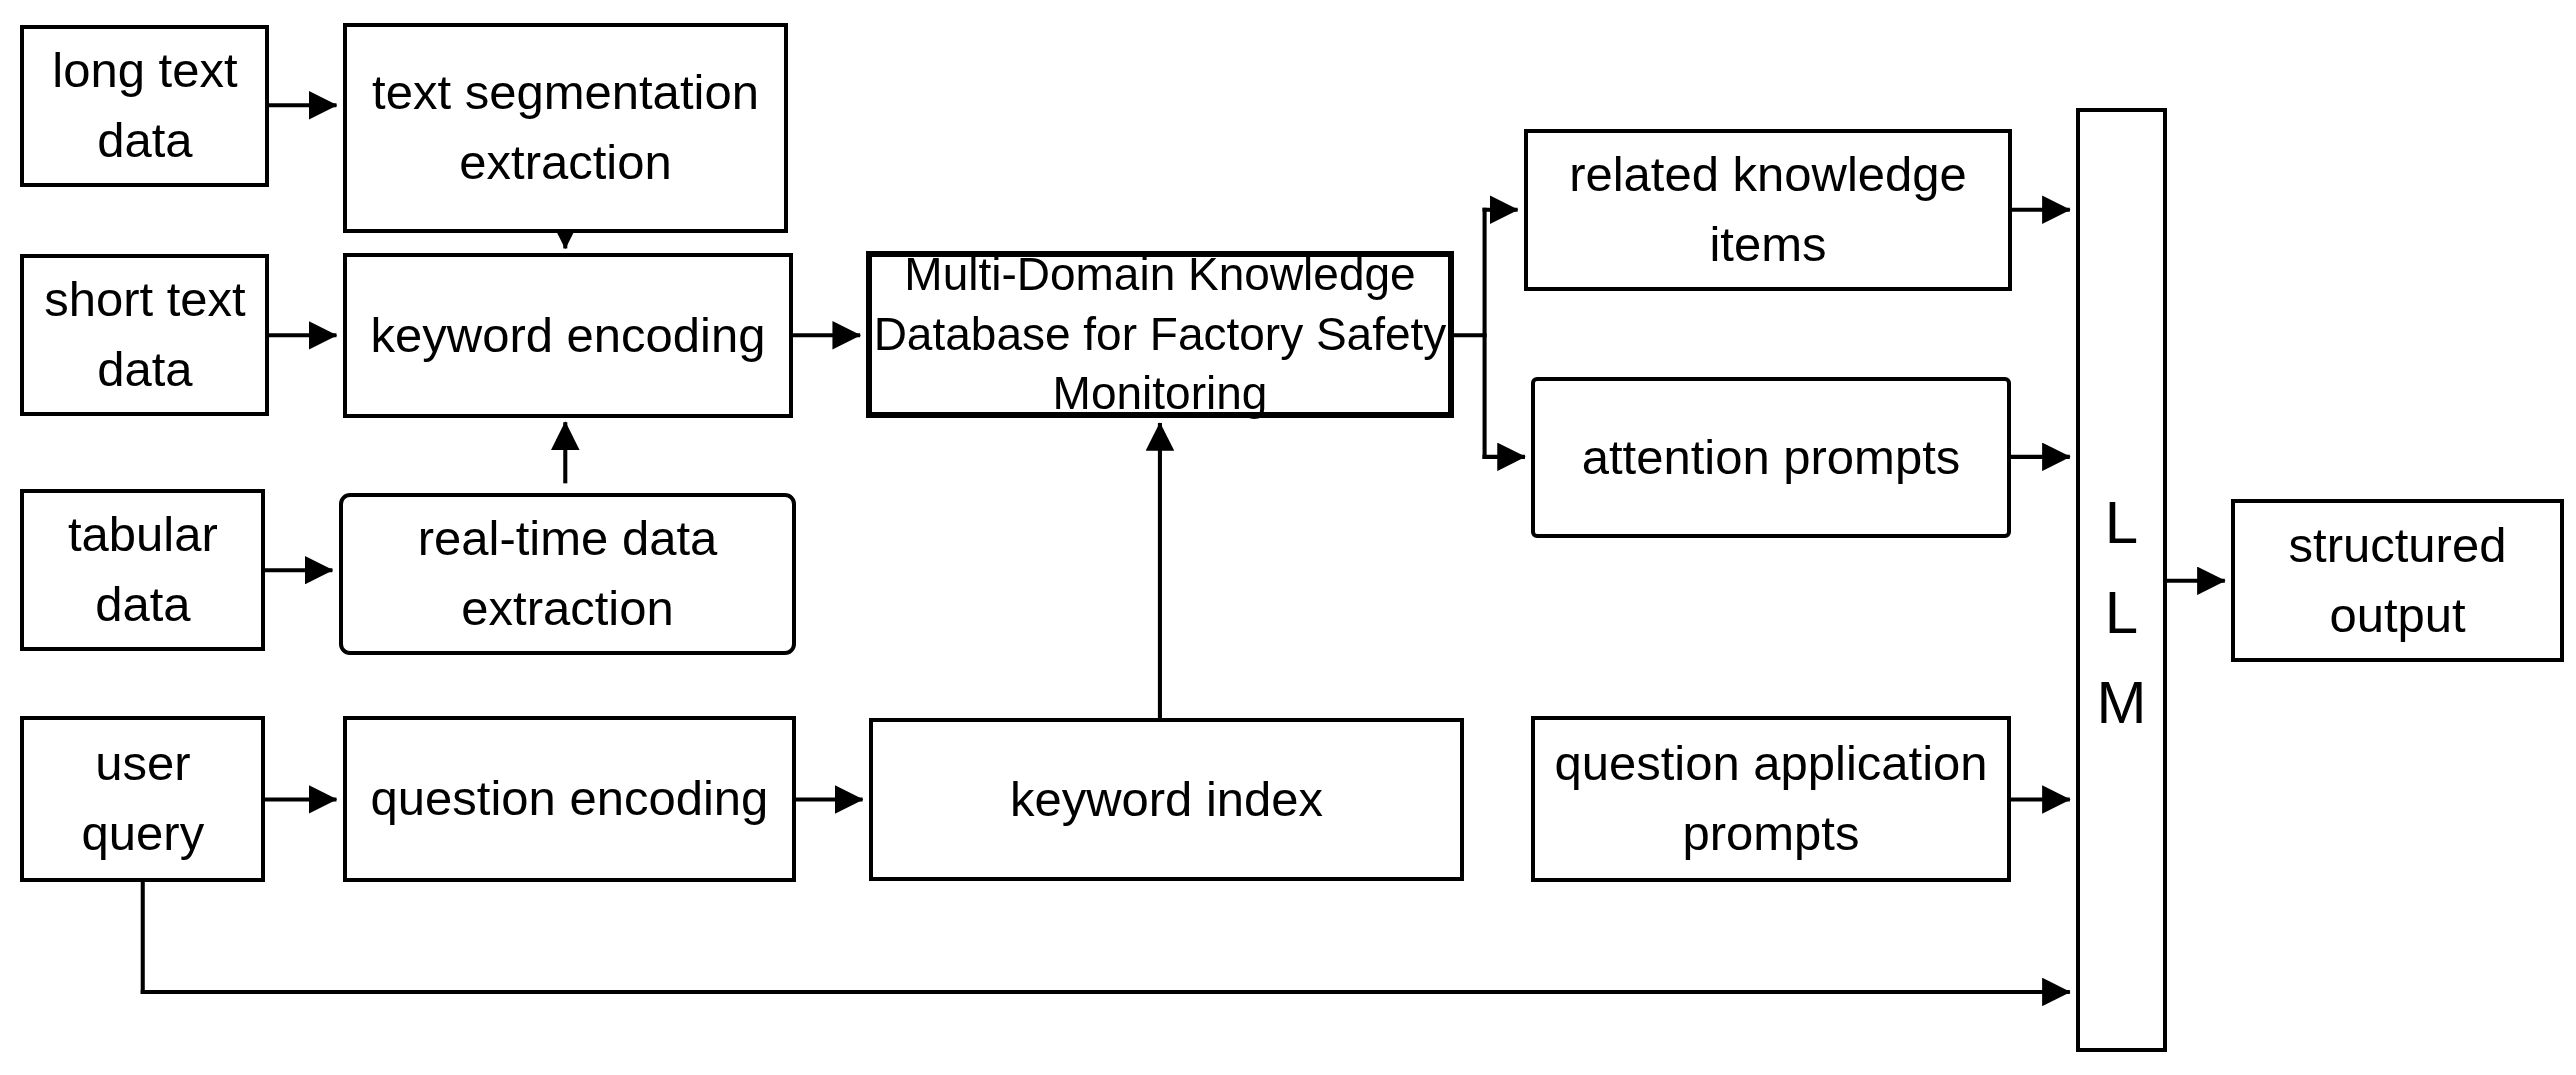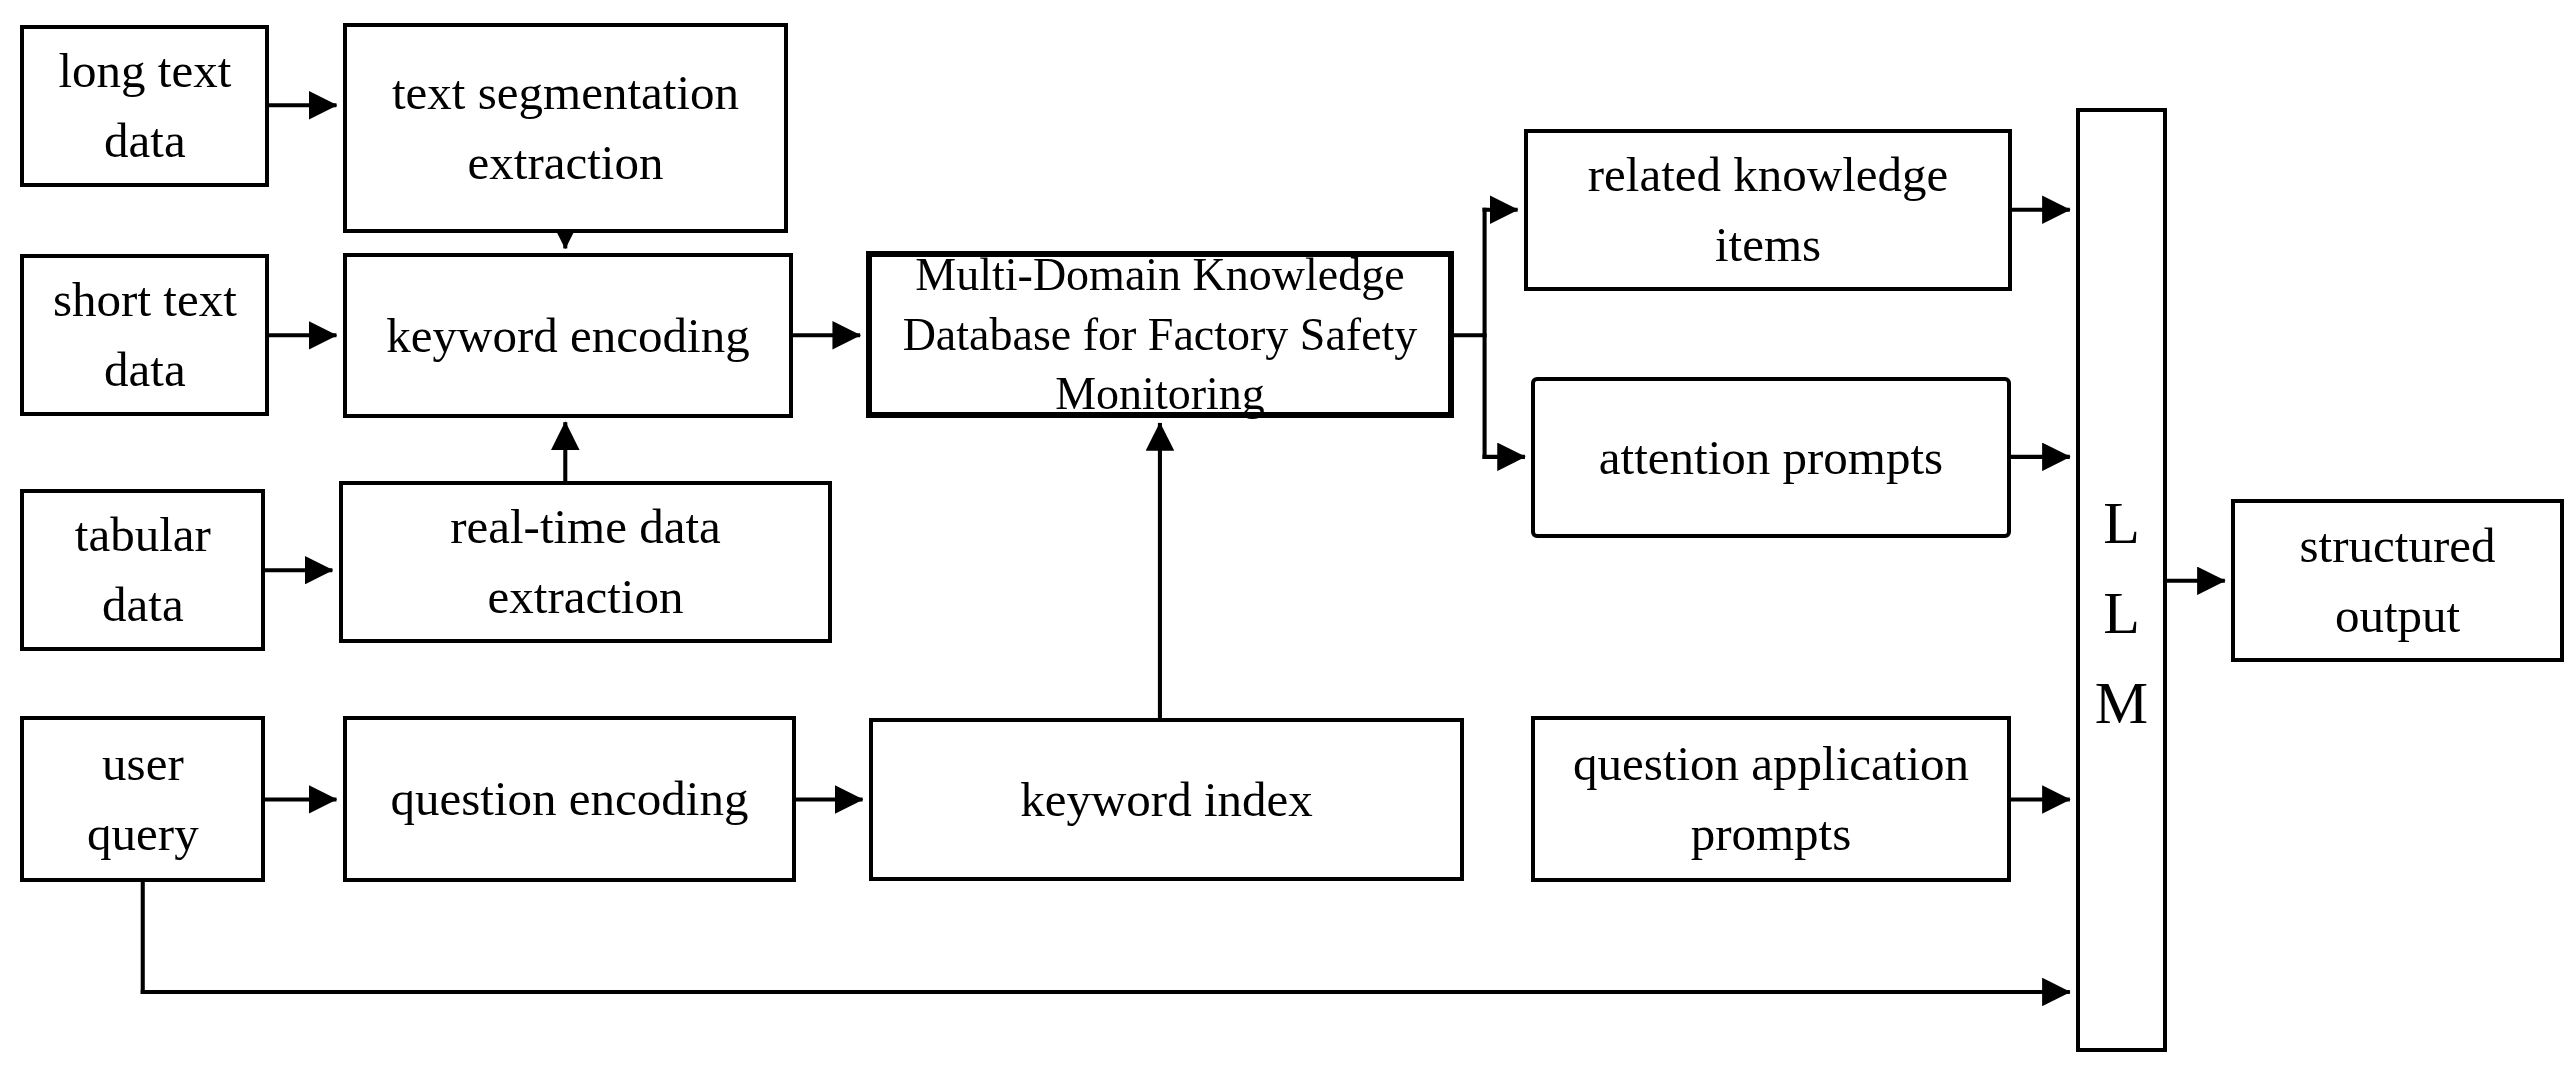--- a/index.html
+++ b/index.html
@@ -5,21 +5,21 @@
   html, body {
     margin: 0;
     padding: 0;
     background: #ffffff;
   }
   #canvas {
     position: relative;
     width: 2576px;
     height: 1076px;
     background: #ffffff;
-    font-family: Liberation Serif, serif;
+    font-family: Liberation Sans, sans-serif;
     color: #000000;
     overflow: hidden;
   }
   #connectors {
     position: absolute;
     left: 0; top: 0;
     width: 2576px;
     height: 1076px;
     z-index: 1;
   }
@@ -108,21 +108,21 @@
 
   <div class="node" style="left:343px;  top:253px; width:450px; height:165px;">
     <span class="label">keyword encoding</span>
   </div>
 
   <div class="node" style="left:20.4px;   top:489px; width:245px; height:162px;">
     <span class="label">tabular
 data</span>
   </div>
 
-  <div class="node" style="left:339px;  top:481px; width:493px; height:162px;">
+  <div class="node" style="left:339px;  top:493px; width:457px; height:162px;border-radius:11px;">
     <span class="label">real-time data
 extraction</span>
   </div>
 
   <div class="node" style="left:343px;  top:716px; width:453px; height:166px;">
     <span class="label">question encoding</span>
   </div>
 
   <div class="node" style="left:20.4px;   top:716px; width:245px; height:166px;">
     <span class="label">user

